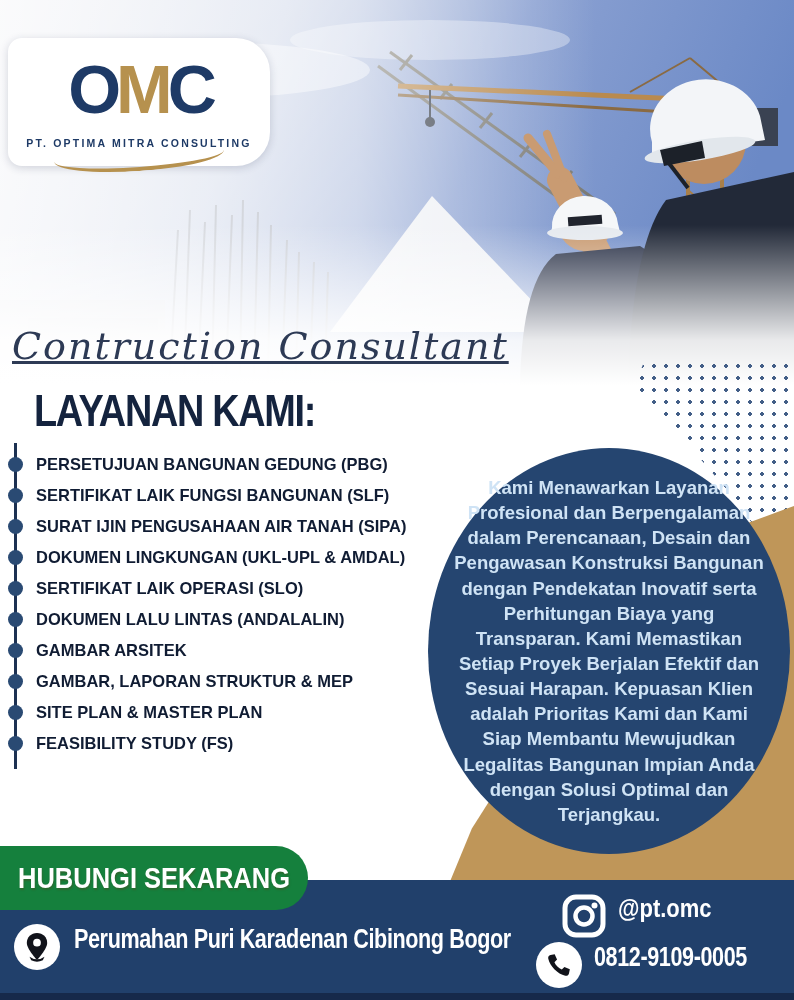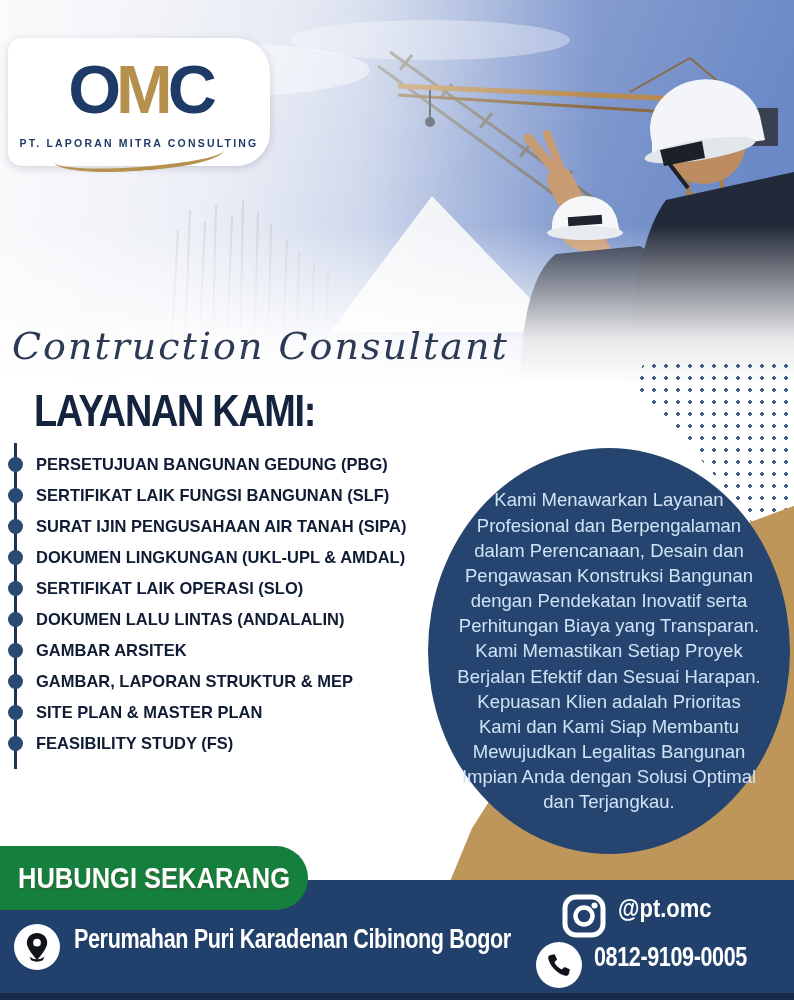--- a/index.html
+++ b/index.html
@@ -35,21 +35,21 @@
     transform:rotate(-4deg);
   }
   .logo-company{
     margin-top:14px;font-size:10.5px;font-weight:bold;color:#1e3a66;letter-spacing:2.2px;white-space:nowrap;
   }
 
   
   .tagline{
     position:absolute;left:12px;top:324px;z-index:3;
     font-family:"DejaVu Serif", serif;font-style:italic;
-    font-size:38px;color:#2d3a55;letter-spacing:2px;white-space:nowrap;
+    font-size:38px;color:#2d3a55;letter-spacing:2px;white-space:nowrap;text-decoration:underline;
   }
 
   
   .heading{
     position:absolute;left:34px;top:386px;z-index:2;
     font-size:44px;font-weight:bold;color:#14233e;letter-spacing:-1.5px;
     transform:scaleX(.86);transform-origin:left center;white-space:nowrap;
   }
 
   
@@ -79,21 +79,21 @@
   }
 
   
   .about-circle{
     position:absolute;left:428px;top:448px;width:362px;height:406px;z-index:3;
     background:#254570;border-radius:50%;
     display:flex;align-items:center;justify-content:center;
   }
   .about-text{
     margin:0;padding:30px 26px;text-align:center;
-    color:#cfe3f5;font-size:18.5px;line-height:1.36;font-weight:normal;
+    color:#cfe3f5;font-size:18.5px;line-height:1.36;font-weight:bold;
   }
 
   
   .footer{
     position:absolute;left:0;top:880px;width:794px;height:120px;z-index:4;
     background:#21406b;border-bottom:7px solid #16294a;box-sizing:border-box;
   }
 
   
   .cta{
@@ -228,21 +228,21 @@
       <rect x="0" y="225" width="794" height="160" fill="url(#fade)"></rect>
     </svg>
 
     <div class="logo-card">
       <div class="logo-letters">
         <span class="l-o">O</span>
         <span class="l-m">M</span>
         <span class="l-c">C</span>
         <span class="logo-swoosh"></span>
       </div>
-      <div class="logo-company">PT. LAPORAN MITRA CONSULTING</div>
+      <div class="logo-company">PT. OPTIMA MITRA CONSULTING</div>
     </div>
 
     <div class="tagline">Contruction Consultant</div>
   </div>
 
   <div class="heading">LAYANAN KAMI:</div>
 
   <div class="services">
     <div class="svc-line"></div>
     <div id="svc-host">

